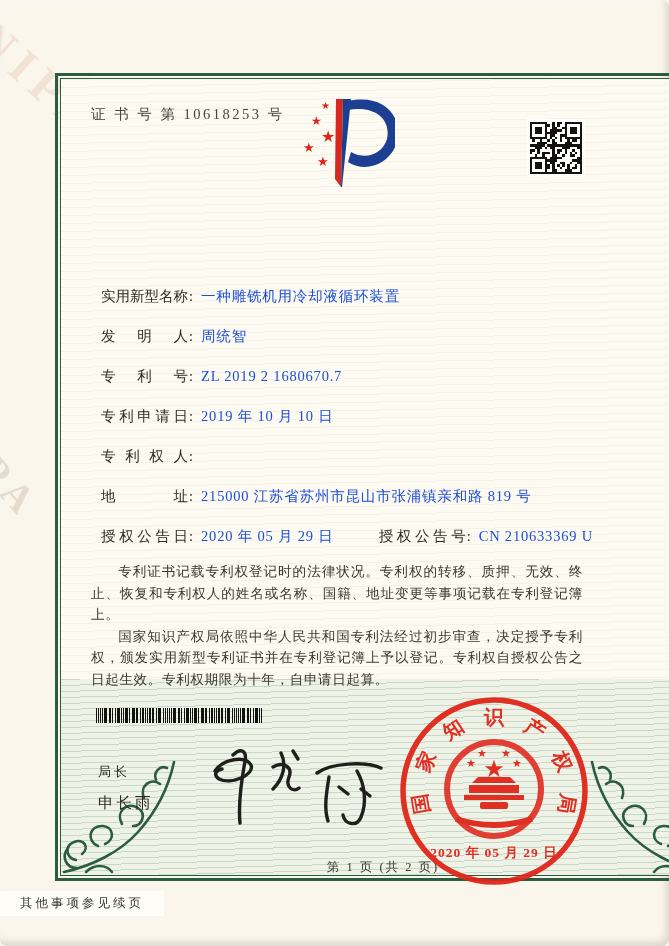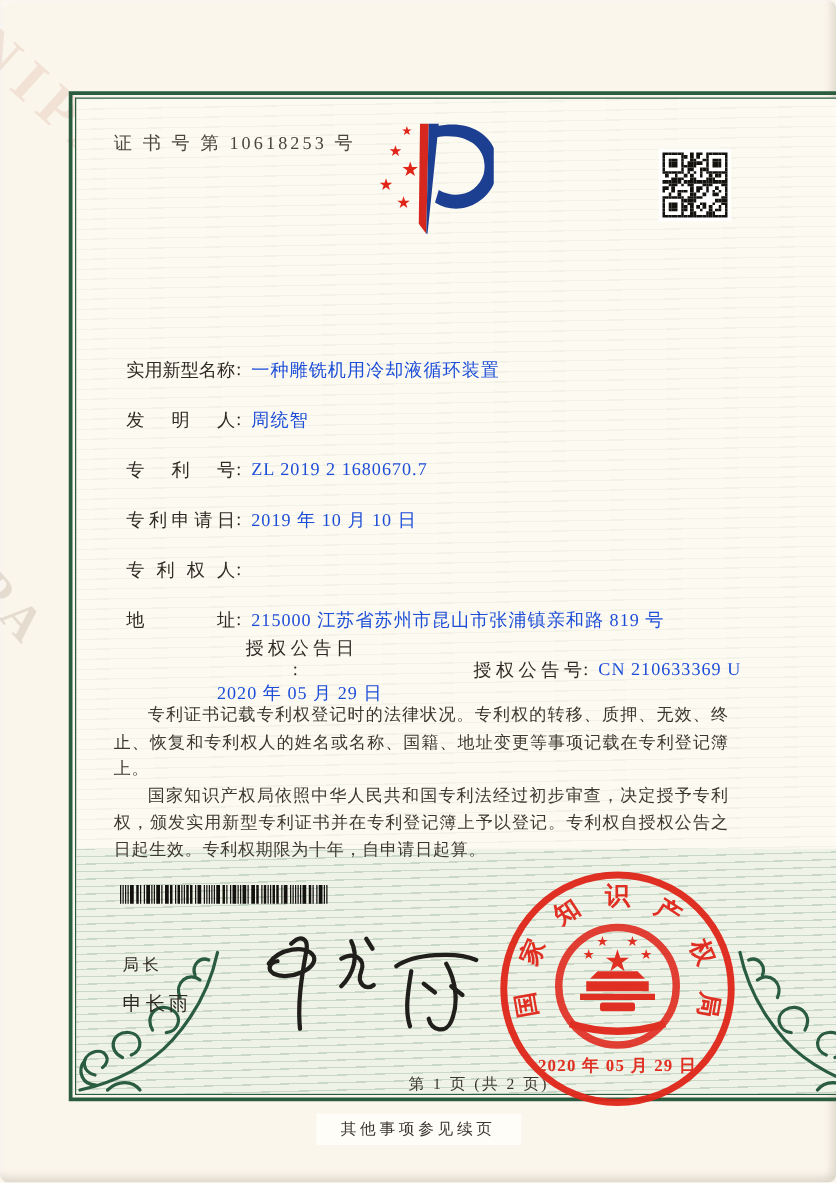--- a/index.html
+++ b/index.html
@@ -46,21 +46,21 @@
   .qr{position:absolute;left:466px;top:40px;width:58px;height:58px;background:#fff;padding:3px;}
   .qr-grid{display:grid;width:100%;height:100%;grid-template-columns:repeat(21,1fr);grid-template-rows:repeat(21,1fr);}
   .qr-grid i{display:block;}
   .qr-grid i.b{background:#14120f;}
   .page-title{position:absolute;left:0;top:127px;width:100%;text-align:center;
     font-size:31px;font-weight:bold;letter-spacing:10px;padding-left:10px;color:#1c1914;}
   
   .fields{position:absolute;left:40px;top:197px;width:492px;}
   .frow{height:40px;display:flex;align-items:center;font-size:14.5px;}
   .fgroup{display:flex;align-items:center;}
-  .fgroup.first{width:286px;flex-direction:column;}
+  .fgroup.first{width:286px;}
   .flabel{display:inline-block;width:87px;text-align:justify;text-align-last:justify;color:#2f2b24;}
   .fcolon{margin:0 8px 0 1px;color:#2f2b24;}
   .fvalue{letter-spacing:.8px;color:#1d4ed8;white-space:nowrap;}
   
   .body-text{position:absolute;left:30px;top:482px;width:492px;font-size:13.6px;
     line-height:21.5px;letter-spacing:.6px;text-align:justify;color:#3d382f;}
   .body-text p{text-indent:2em;}
   
   .barcode{position:absolute;left:35px;top:629px;width:172px;height:15px;font-size:0;}
   .barcode i{display:inline-block;height:100%;background:#14120f;}
@@ -69,21 +69,21 @@
   .sig-name{position:absolute;left:37px;top:714px;font-size:15.5px;letter-spacing:3px;color:#2c2822;}
   .sig-hand{position:absolute;left:128px;top:662px;width:212px;height:92px;}
   
   .seal{position:absolute;left:333px;top:612px;width:200px;height:200px;z-index:3;opacity:.94;}
   .seal text{font-family:"Liberation Serif","DejaVu Serif",serif;}
   .seal-char{font-size:20px;font-weight:bold;fill:var(--red);}
   .seal-date{font-size:13.5px;font-weight:bold;fill:var(--red);letter-spacing:1px;}
   
   .page-num{position:absolute;left:0;top:780px;width:100%;text-align:center;
     font-size:12.5px;letter-spacing:2px;color:#3a362e;}
-  .cont-note{position:absolute;left:0;top:891px;width:100%;text-align:center;z-index:2;}
+  .cont-note{position:absolute;left:0;top:891px;width:100%;z-index:2;}
   .cont-note span{display:inline-block;background:rgba(255,254,249,.9);padding:4px 20px;
     font-size:12.5px;letter-spacing:3px;color:#3a362e;}
 </style>
 </head>
 <body>
 
 <div id="page">
 
   <span class="wm wm1">CNIPA</span>
   <span class="wm wm2">CNIPA</span>

